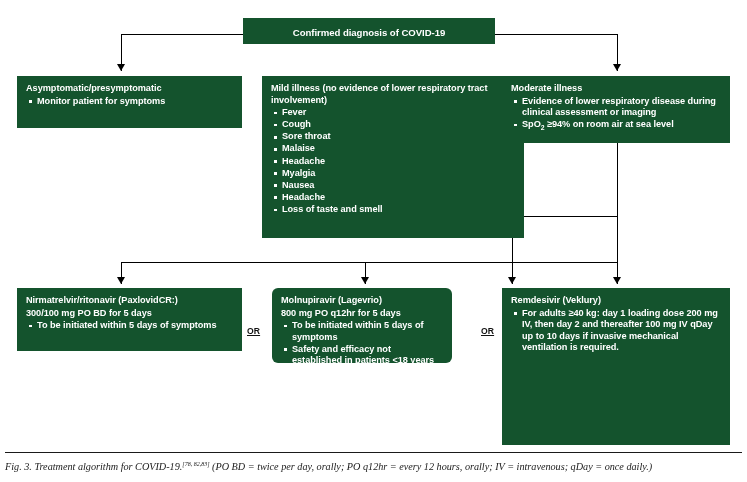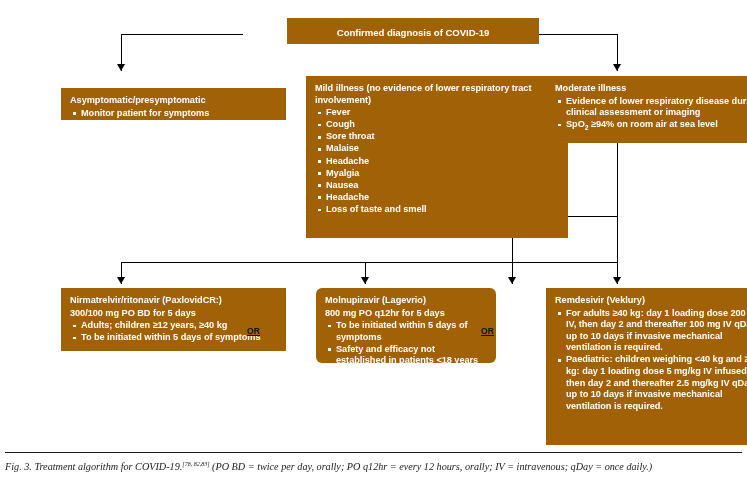--- a/index.html
+++ b/index.html
@@ -11,29 +11,28 @@
   #figure{
     position:relative;
     width:747px;
     height:482px;
     background:#ffffff;
     overflow:hidden;
   }
   
   .box{
     position:absolute;
-    background:#a16207;
+    background:#14532d;
     color:#ffffff;
     box-sizing:border-box;
     padding:7px 9px 17px 9px;
     font-size:9.2px;
     line-height:11.6px;
     font-weight:bold;
     letter-spacing:-0.05px;
-    margin-left:44px;
   }
   .box .hd{
     font-weight:bold;
     display:block;
     margin:0 0 1px 0;
   }
   .box ul{
     list-style:none;
     margin:0;
     padding:0;
@@ -129,21 +128,21 @@
   <div class="ln vln" style="left:512px;top:262px;height:22px;"></div>
   <div class="arrowhead" style="left:508px;top:277px;"></div>
 
   <div class="ln vln" style="left:617px;top:262px;height:22px;"></div>
   <div class="arrowhead" style="left:613px;top:277px;"></div>
 
   <div class="box title-box" style="left:243px;top:18px;width:252px;height:25px;">
     <span>Confirmed diagnosis of COVID-19</span>
   </div>
 
-  <div class="box" style="left:17px;top:88px;width:225px;height:32px;">
+  <div class="box" style="left:17px;top:76px;width:225px;height:52px;">
     <span class="hd">Asymptomatic/presymptomatic</span>
     <ul>
       <li>Monitor patient for symptoms</li>
     </ul>
   </div>
 
   <div class="box" style="left:262px;top:76px;width:262px;height:162px;">
     <span class="hd">Mild illness (no evidence of lower respiratory tract involvement)</span>
     <ul>
       <li>Fever</li>
@@ -163,21 +162,20 @@
     <ul>
       <li>Evidence of lower respiratory disease during clinical assessment or imaging</li>
       <li><span>SpO<span class="sub">2</span> ≥94% on room air at sea level</span></li>
     </ul>
   </div>
 
   <div class="box" style="left:17px;top:288px;width:225px;height:63px;">
     <span class="hd">Nirmatrelvir/ritonavir (PaxlovidCR:)</span>
     <span class="hd">300/100 mg PO BD for 5 days</span>
     <ul>
-      <li>Adults; children ≥12 years, ≥40 kg</li>
       <li>To be initiated within 5 days of symptoms</li>
     </ul>
   </div>
 
   <div class="orlabel" style="left:247px;top:326px;">OR</div>
 
   <div class="box" style="left:272px;top:288px;width:180px;height:75px;border-radius:6px;">
     <span class="hd">Molnupiravir (Lagevrio)</span>
     <span class="hd">800 mg PO q12hr for 5 days</span>
     <ul>
@@ -185,20 +183,19 @@
       <li>Safety and efficacy not established in patients &lt;18 years</li>
     </ul>
   </div>
 
   <div class="orlabel" style="left:481px;top:326px;">OR</div>
 
   <div class="box" style="left:502px;top:288px;width:228px;height:157px;">
     <span class="hd">Remdesivir (Veklury)</span>
     <ul>
       <li>For adults ≥40 kg: day 1 loading dose 200 mg IV, then day 2 and thereafter 100 mg IV qDay up to 10 days if invasive mechanical ventilation is required.</li>
-      <li>Paediatric: children weighing &lt;40 kg and ≥3 kg: day 1 loading dose 5 mg/kg IV infused, then day 2  and thereafter 2.5 mg/kg IV qDay up to 10 days if invasive mechanical ventilation is required.</li>
     </ul>
   </div>
 
   <div class="caprule"></div>
   <div class="caption"><span>Fig. 3. Treatment algorithm for COVID-19.</span><sup>[78, 82,83]</sup><span> (PO BD = twice per day, orally; PO q12hr = every 12 hours, orally; IV = intravenous; qDay = once daily.)</span></div>
 
 </div>
 
 </body></html>

